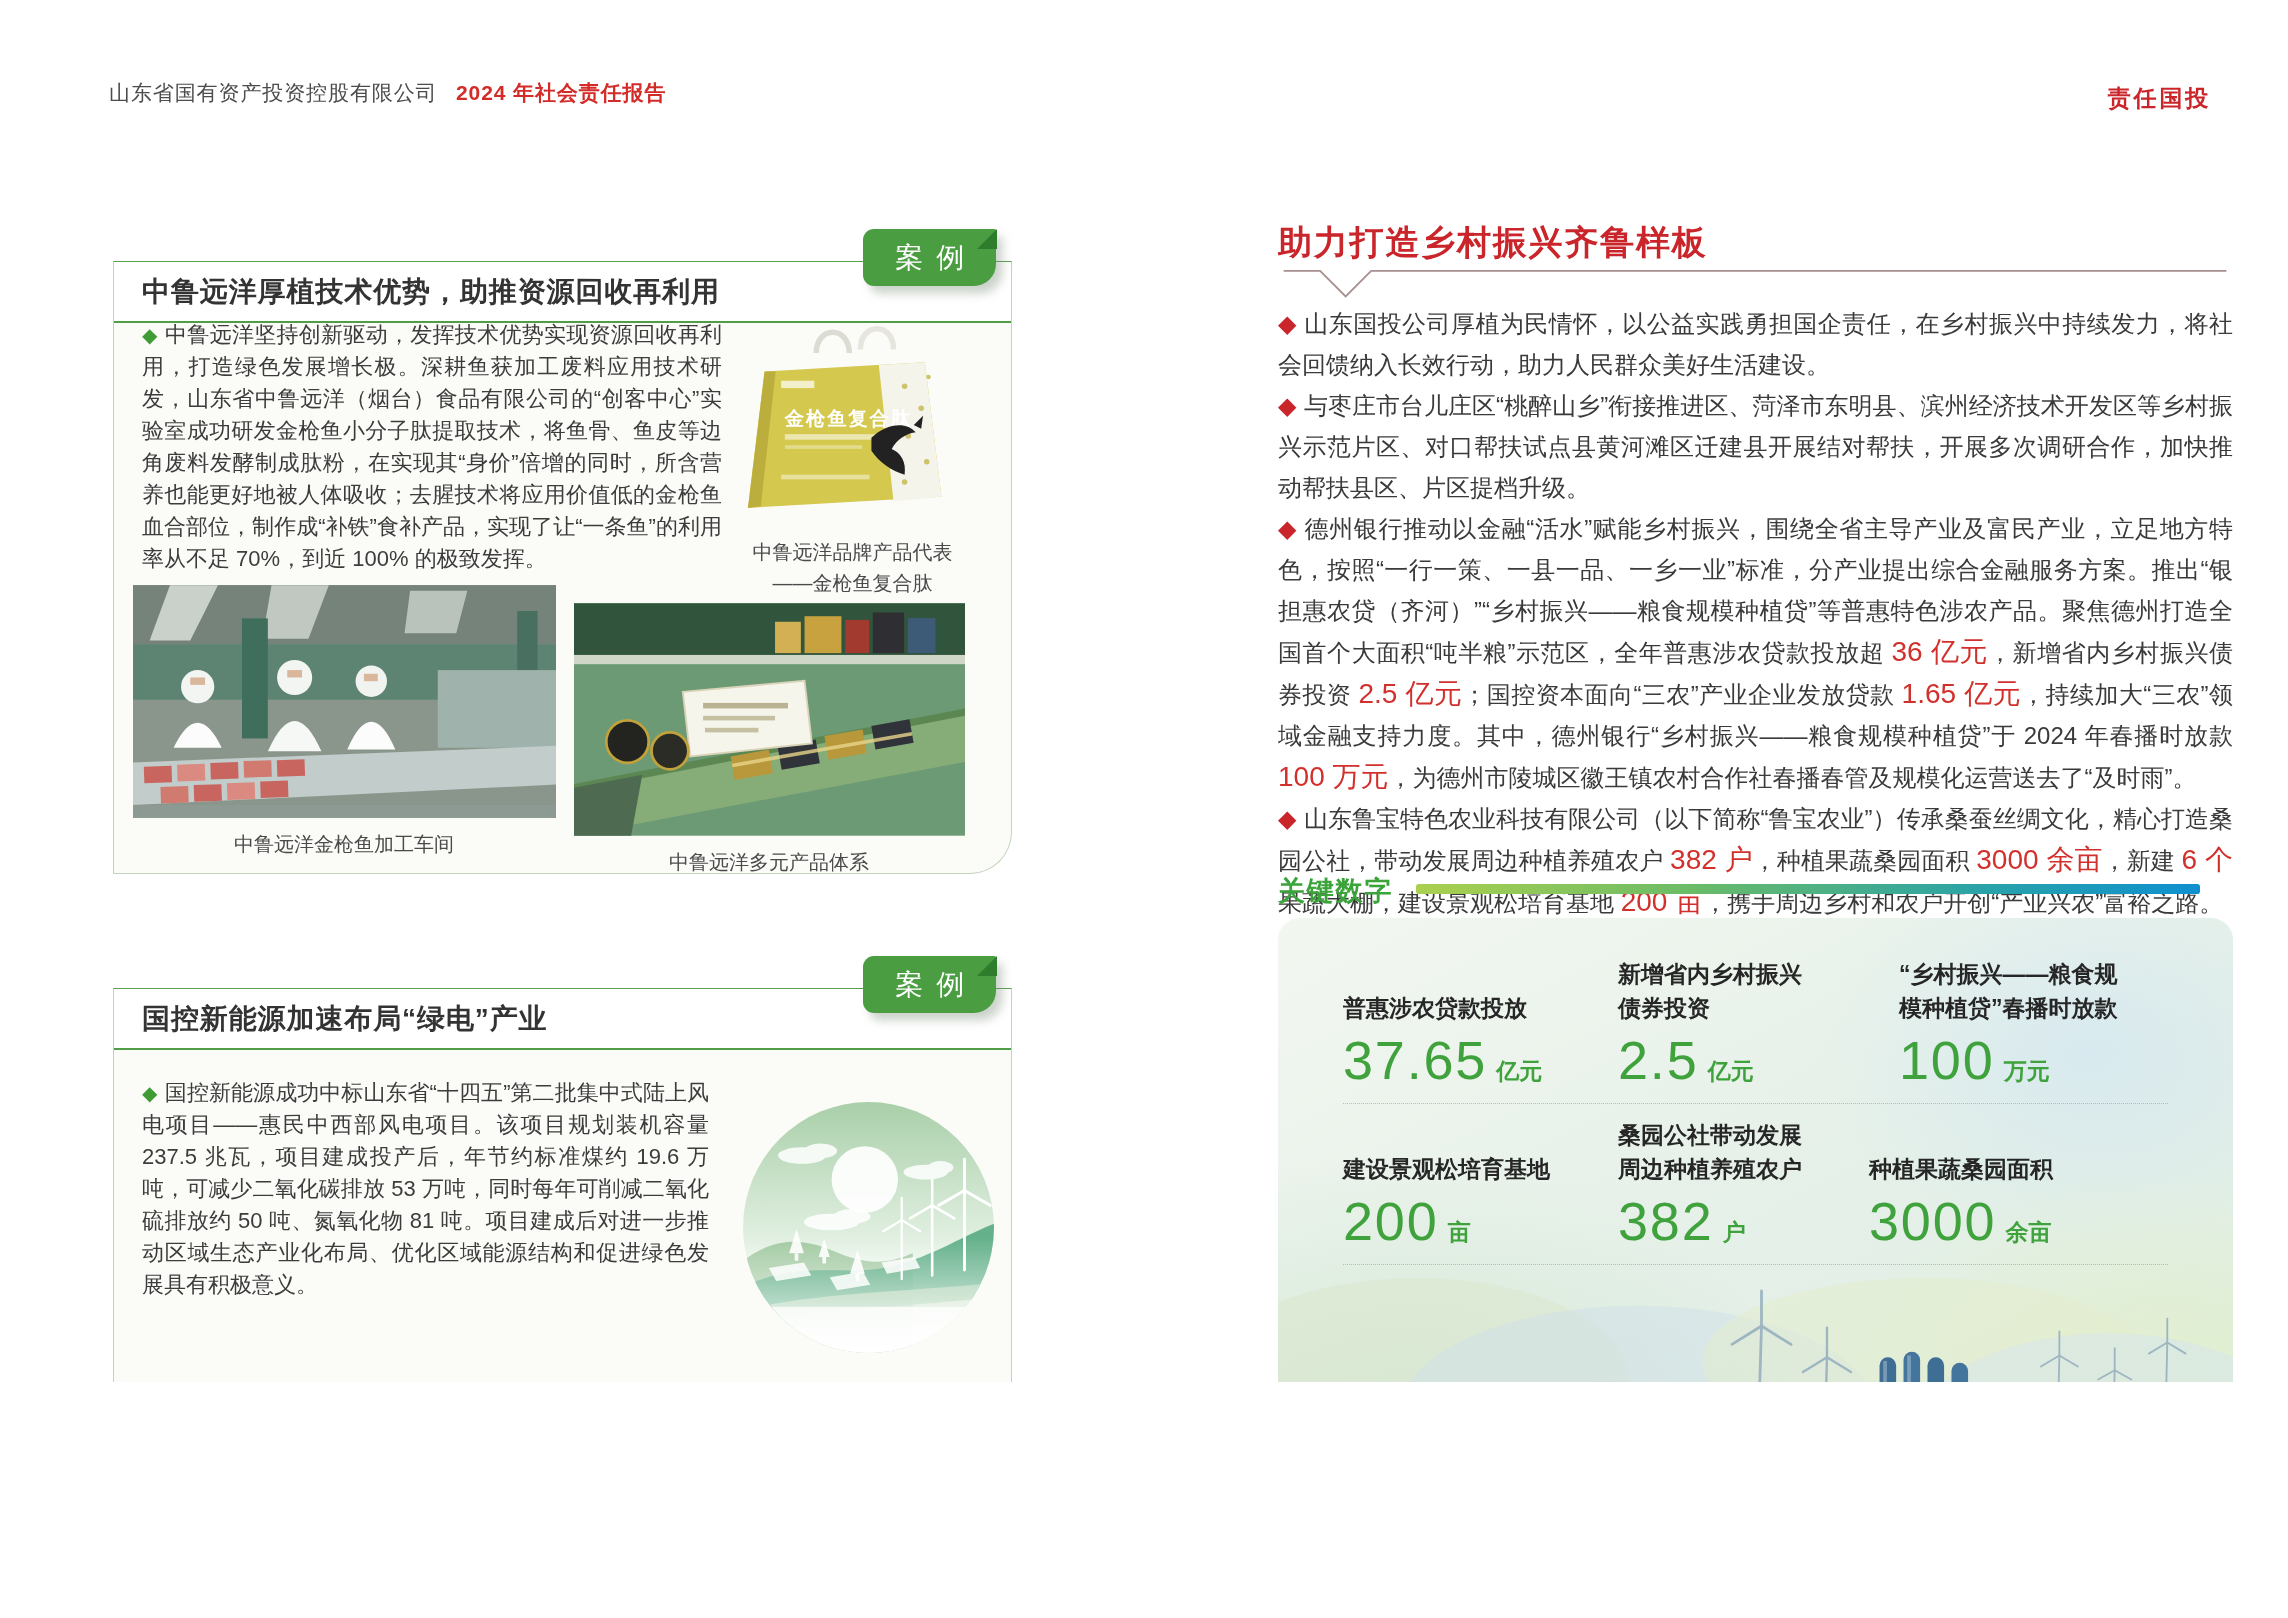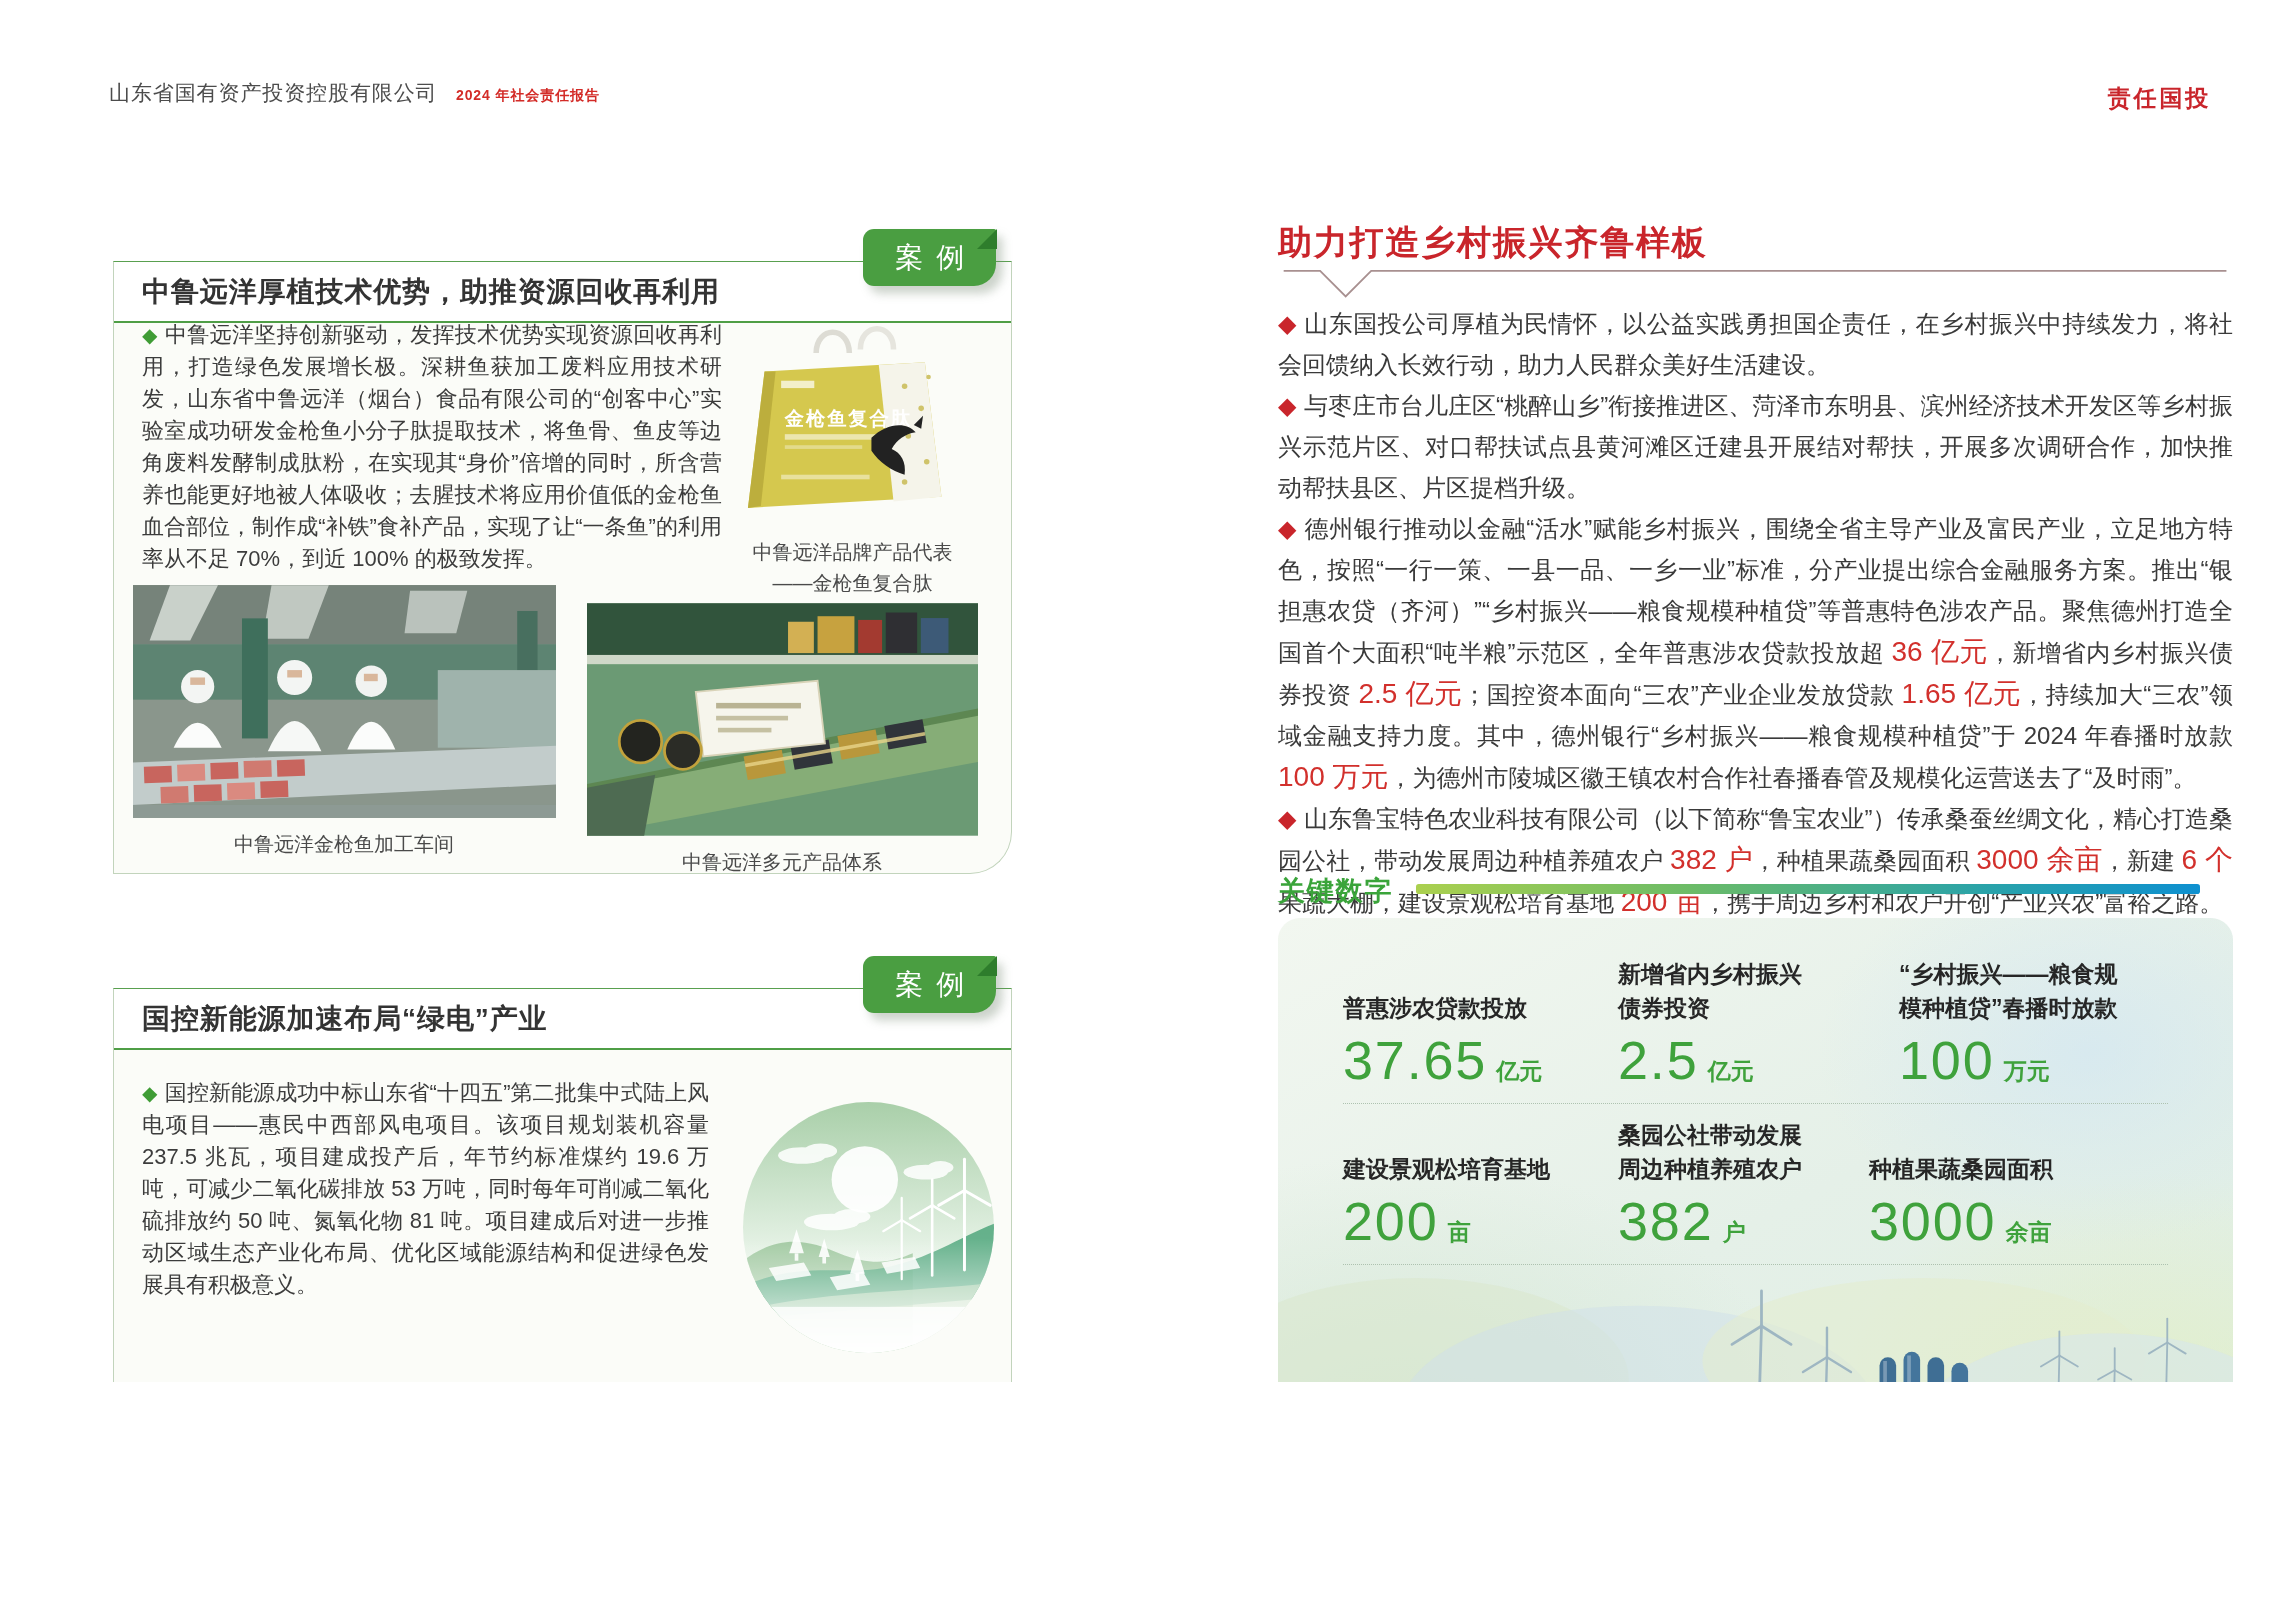--- a/index.html
+++ b/index.html
@@ -3,21 +3,21 @@
 <meta charset="utf-8">
 <style>
   html,body { margin:0; padding:0; background:#ffffff; }
   .page {
     position:relative; width:2289px; height:1382px; background:#ffffff;
     font-family:"Liberation Sans","DejaVu Sans",sans-serif; overflow:hidden; color:#3a3a3a;
   }
   
   .hdr-left { position:absolute; left:109px; top:79px; display:flex; align-items:baseline; gap:18.5px; }
   .hdr-company { font-size:21px; color:#4c4c4c; letter-spacing:0.9px; }
-  .hdr-report  { font-size:14px; color:#d32b27; font-weight:bold; letter-spacing:0.9px; }
+  .hdr-report  { font-size:21px; color:#d32b27; font-weight:bold; letter-spacing:0.9px; }
   .hdr-brand   { position:absolute; right:78px; top:83px; font-size:23px; color:#c9252b; font-weight:bold; letter-spacing:2.8px; }
 
   
   .case-box {
     position:absolute; left:113px; width:897px; background:#fbfcf8;
     border:0.9px solid #c2d4bc; border-top:1.8px solid #59a04f;
     border-radius:0 0 42px 0;
   }
   #case1 { top:261px; height:611px; }
   #case2 { top:988px; height:487px; }
@@ -40,21 +40,21 @@
   }
   .case-body { position:absolute; font-size:22px; line-height:32px; text-align:justify; color:#3c3c3c; }
   #case1 .case-body { left:28px; top:57px; width:580px; }
   #case2 .case-body { left:28px; top:88px; width:567px; line-height:32px; }
   #case2 .case-body .para + .para { margin-top:35px; }
   .dg { color:#3f9c35; font-size:20px; margin-right:7.4px; }
 
   .product-fig { position:absolute; right:20px; top:54px; width:277px; text-align:center; }
   .fig-caption { font-size:20px; color:#4a4a4a; line-height:31px; margin-top:13px; }
 
-  .photos-row { position:absolute; left:18.5px; top:323px; display:flex; gap:13px; }
+  .photos-row { position:absolute; left:18.5px; top:323px; display:flex; }
   .photo-fig { text-align:center; }
   .photo-fig svg { display:block; }
   .photo-caption { font-size:20px; color:#4a4a4a; margin-top:13px; }
 
   .eco-circle {
     position:absolute; right:16.6px; top:113px; width:251px; height:251px;
     border-radius:50%; overflow:hidden;
     background:linear-gradient(#a9cfa9,#e9f4e9 62%,#ffffff 88%);
   }
 

